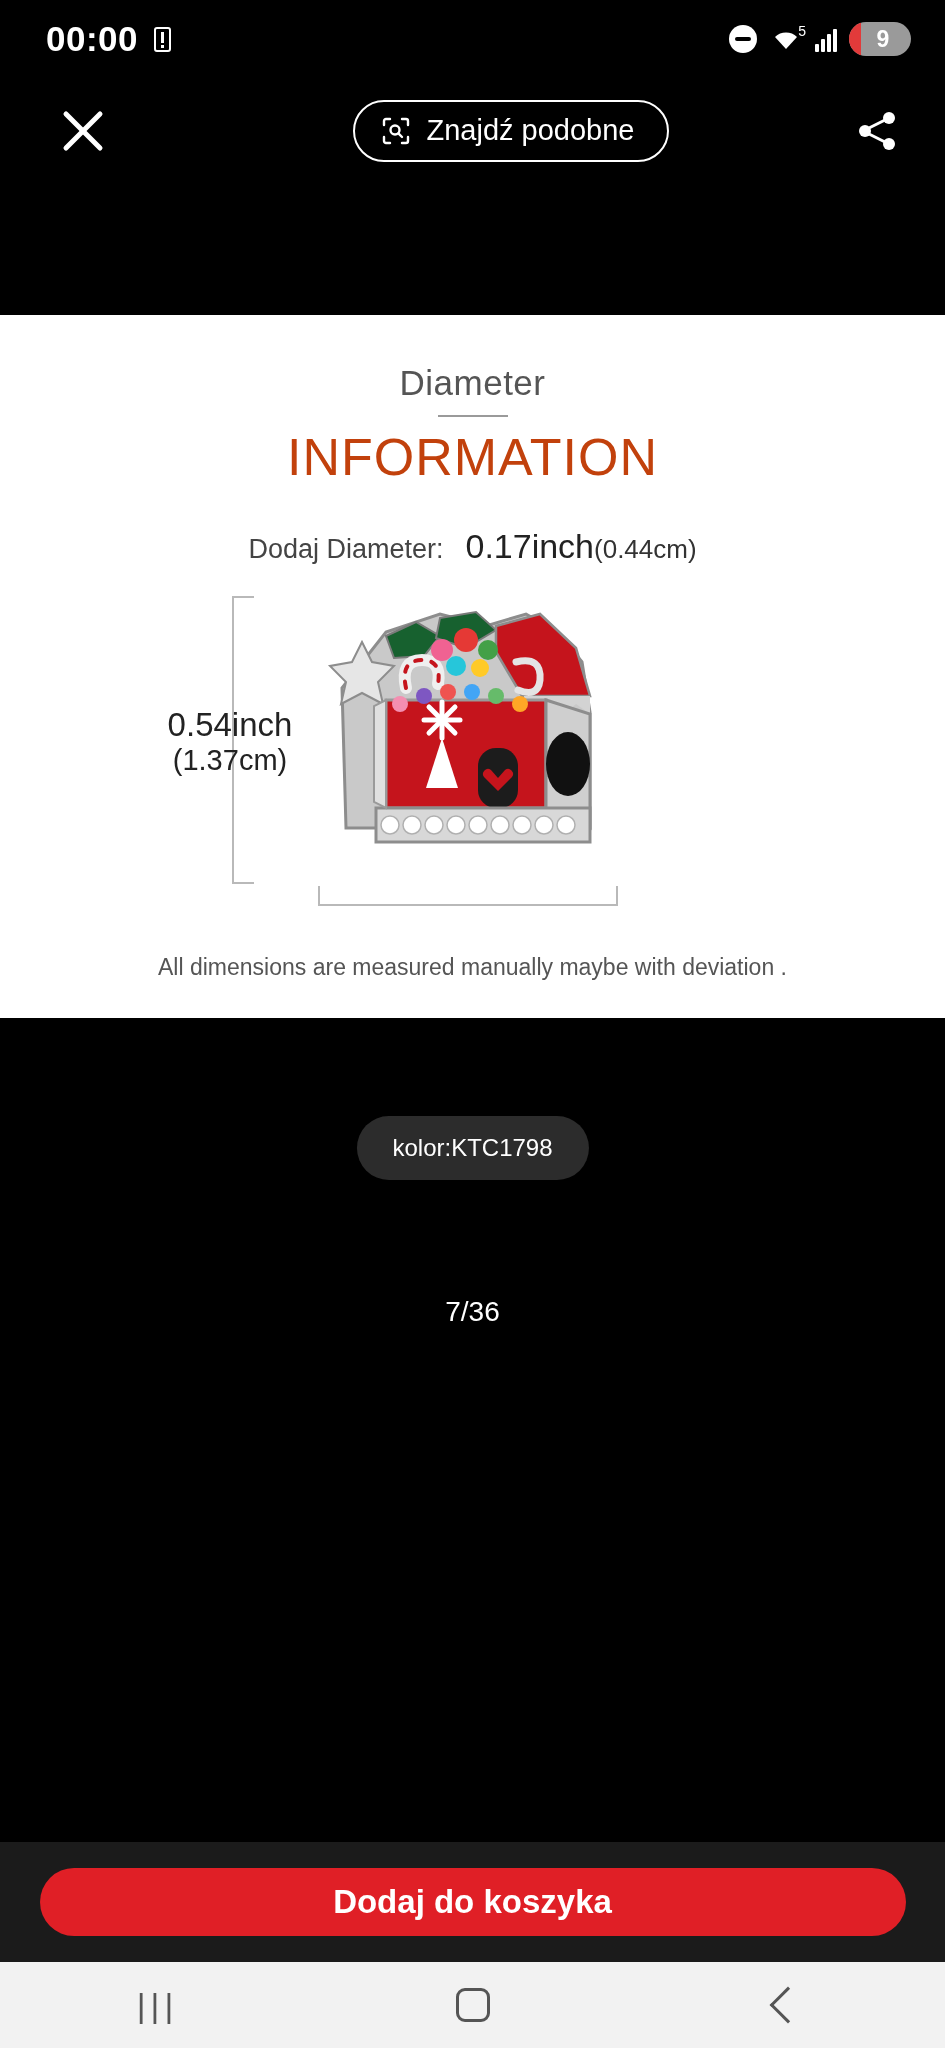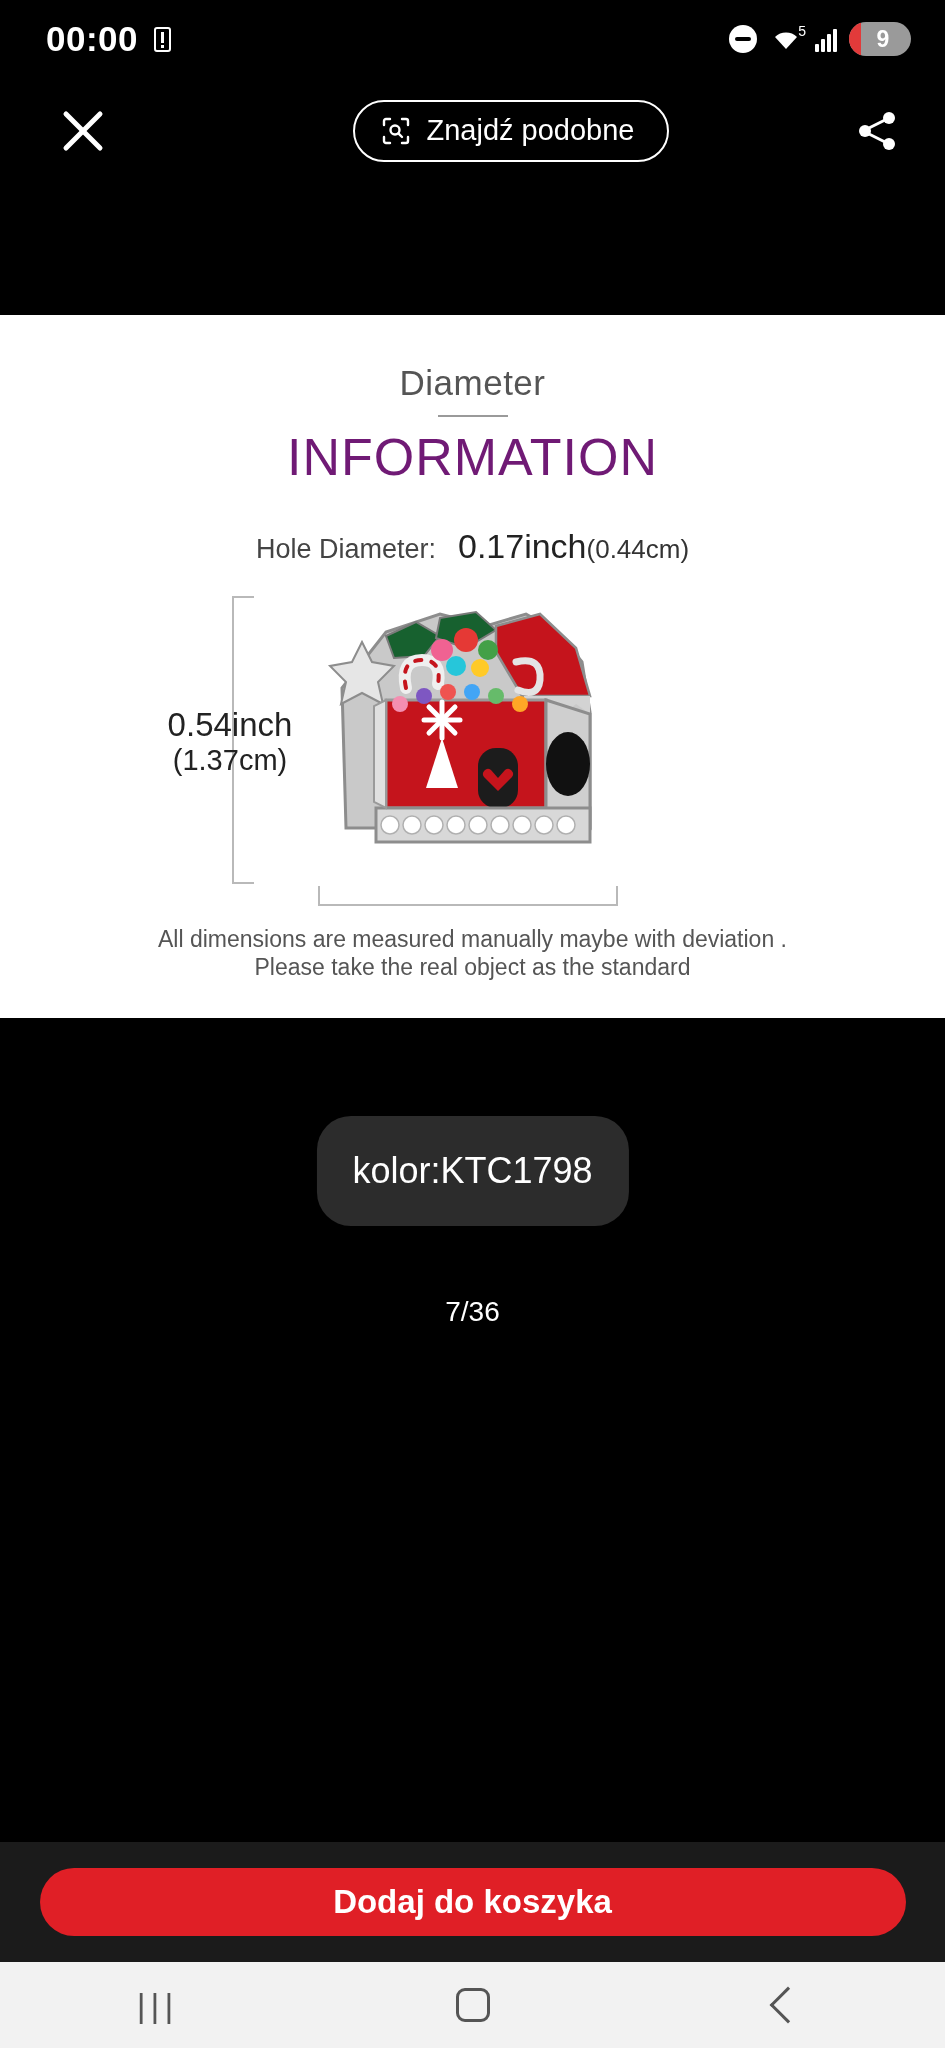--- a/index.html
+++ b/index.html
@@ -197,21 +197,21 @@
     letter-spacing: 0.5px;
   }
   .heading-rule {
     width: 70px;
     height: 2px;
     background: #9a9a9a;
     margin: 12px auto 10px;
   }
   .info-heading .word-information {
     font-size: 52px;
-    color: #701a75;
+    color: #c2410c;
     letter-spacing: 1px;
   }
   .hole-row {
     margin-top: 40px;
     display: flex;
     align-items: baseline;
     justify-content: center;
     gap: 22px;
   }
   .hole-label { font-size: 27px; color: #444; }
@@ -287,23 +287,23 @@
     background: #000;
     position: relative;
   }
   .color-chip {
     position: absolute;
     left: 50%;
     transform: translateX(-50%);
     top: 98px;
     background: #2c2c2c;
     color: #fff;
-    font-size: 36px;
+    font-size: 24px;
     border-radius: 34px;
-    padding: 34px 36px;
+    padding: 18px 36px;
   }
   .counter {
     position: absolute;
     left: 0; right: 0;
     top: 278px;
     text-align: center;
     color: #fff;
     font-size: 28px;
   }
 
@@ -429,21 +429,21 @@
 
   <div class="info-card">
 
     <div class="info-heading">
       <div class="word-product">Diameter</div>
       <div class="heading-rule"></div>
       <div class="word-information">INFORMATION</div>
     </div>
 
     <div class="hole-row">
-      <span class="hole-label">Hole Diameter:</span>
+      <span class="hole-label">Dodaj Diameter:</span>
       <span class="hole-value">
         <span>0.17inch</span><span class="paren">(0.44cm)</span>
       </span>
     </div>
 
     <div class="diagram">
       <div class="v-bracket"></div>
       <div class="v-label">
         <span class="big">0.54inch</span>
         <span class="small">(1.37cm)</span>
@@ -510,21 +510,20 @@
         </g>
 
         <path d="M96 108 L96 216 L84 210 L84 114 Z" fill="#e0e0e0" stroke="#9a9a9a" stroke-width="2"></path>
       </svg>
 
       <div class="h-bracket"></div>
     </div>
 
     <div class="disclaimer">
       <div>All dimensions are measured manually maybe with deviation .</div>
-      <div>Please take the real object as the standard</div>
     </div>
   </div>
 
   <div class="lower">
     <div class="color-chip">kolor:KTC1798</div>
     <div class="counter">7/36</div>
   </div>
 
   <div class="cart-bar">
     <button class="cart-btn">Dodaj do koszyka</button>

